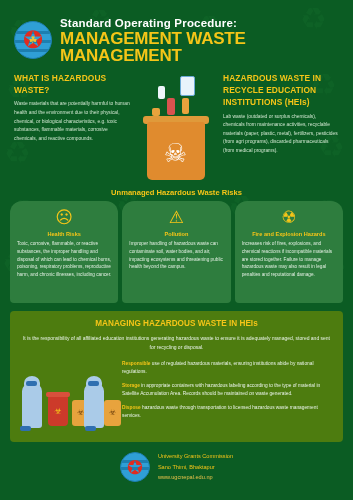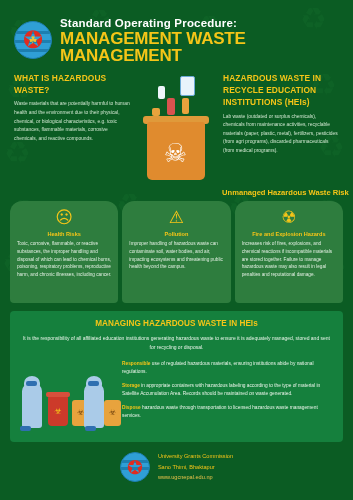--- a/index.html
+++ b/index.html
@@ -153,21 +153,21 @@
   .b1 { left: 40px; top: 0px;  width: 15px; height: 20px; background: #e8f3fb; border: 1px solid #6aa9d6; }
   .b2 { left: 18px; top: 10px; width: 7px;  height: 13px; background: #eef6fb; }
   .b3 { left: 27px; top: 22px; width: 8px;  height: 17px; background: #d9534f; }
   .b4 { left: 42px; top: 22px; width: 7px;  height: 16px; background: #e8a33d; }
   .b5 { left: 12px; top: 32px; width: 8px;  height: 8px;  background: #e8a33d; }
 
   
   .risks-title {
     position: relative;
     z-index: 5;
-    text-align: right;
+    text-align: center;
     color: #f5c518;
     font-size: 7.6px;
     font-weight: bold;
     margin-top: 6px;
     margin-bottom: 4px;
   }
   .cards {
     position: relative;
     z-index: 5;
     display: flex;
@@ -200,21 +200,21 @@
     font-size: 4.7px;
     line-height: 1.65;
     text-align: left;
   }
 
   
   .manage {
     position: relative;
     z-index: 5;
     margin: 8px 10px 0 10px;
-    background: #15803d;
+    background: #4d7c0f;
     border-radius: 4px;
     padding: 8px 10px 10px 10px;
   }
   .manage-head {
     color: #f5c518;
     font-size: 8.2px;
     font-weight: bold;
     text-align: center;
     margin-bottom: 6px;
   }

